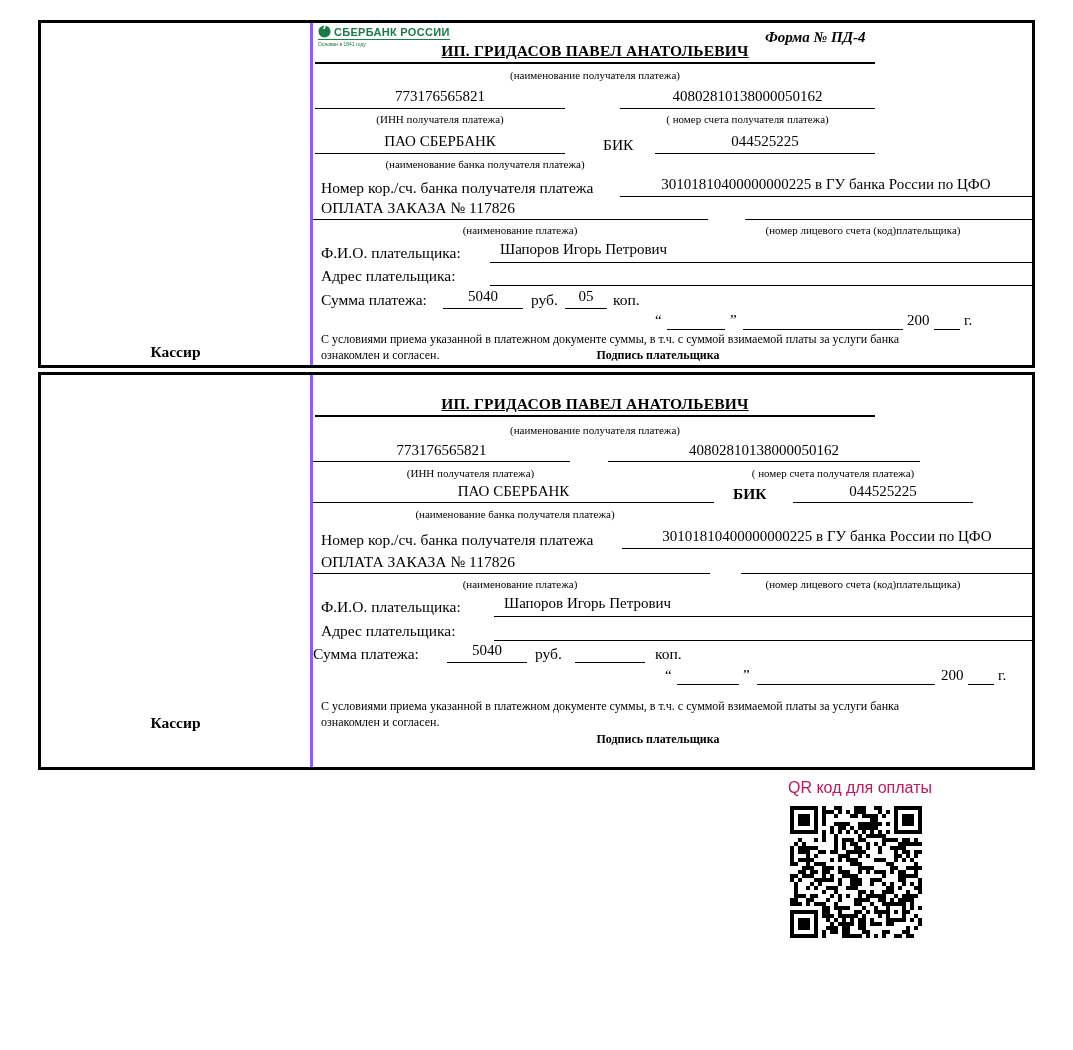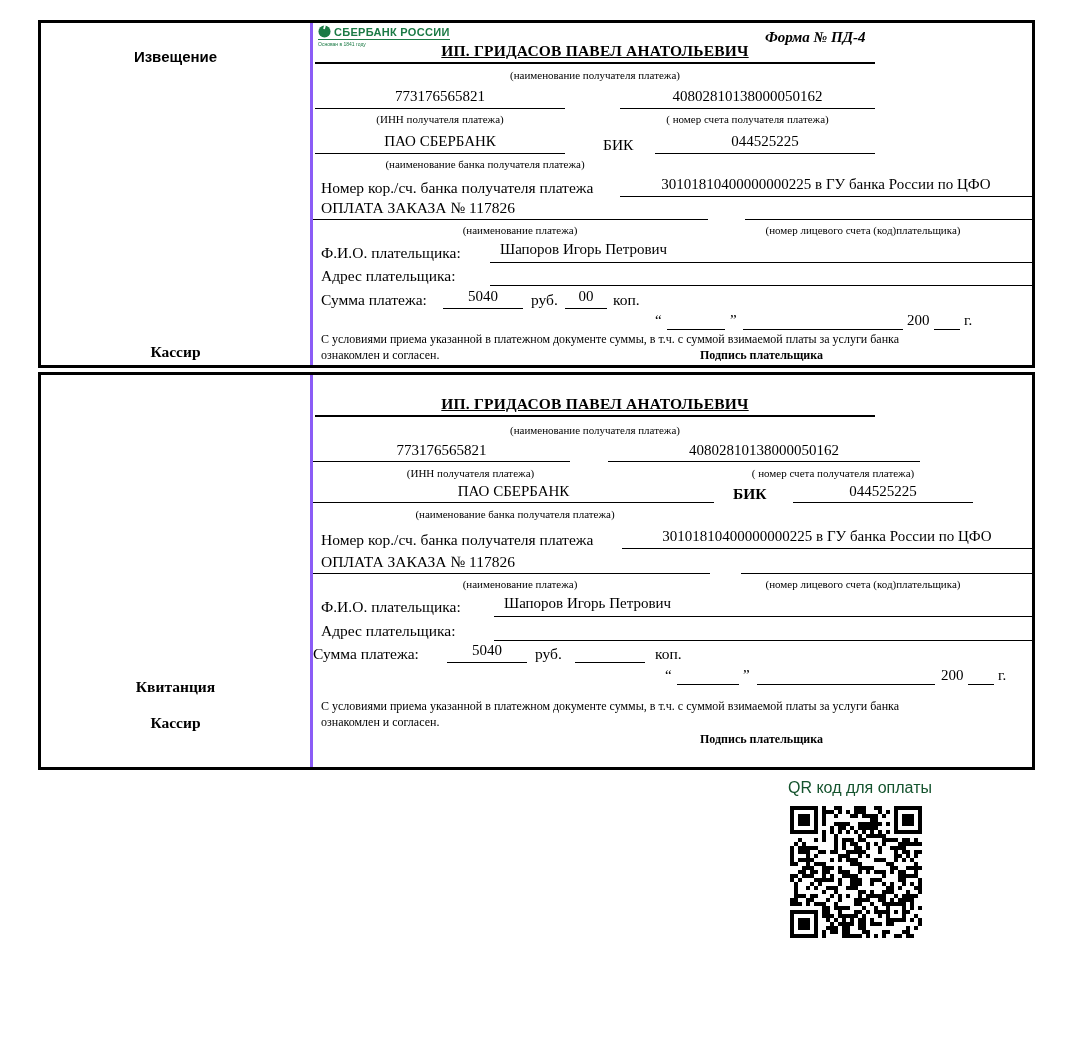--- a/index.html
+++ b/index.html
@@ -13,43 +13,42 @@
   .box1 { top:20px;  height:348px; }
   .box2 { top:372px; height:398px; }
   .side { position:absolute; left:0; top:0; bottom:0; width:269px; }
   .content { position:absolute; left:269px; top:0; bottom:0; right:0; border-left:3px solid #8b5cf6; }
   .r { position:absolute; white-space:nowrap; line-height:1.15; }
   .ctr { text-align:center; }
   .fld { position:absolute; border-bottom:1.5px solid #000; white-space:nowrap; }
   .cap { font-size:11px; }
   .val { font-size:15px; }
   .lbl { font-size:15.5px; }
-  .b { font-weight:bold;text-align:right; }
+  .b { font-weight:bold; }
   .agr { font-size:12px; }
   .hdr { font-size:15.5px; font-weight:bold; letter-spacing:.2px;text-decoration:underline; }
   .formno { font-size:15px; font-weight:bold; font-style:italic; }
   .side-sans { font-family:"Liberation Sans","DejaVu Sans",sans-serif; font-weight:bold; font-size:15px; }
   .side-serif { font-weight:bold; font-size:15.5px; }
   .qr-caption { position:absolute; left:760px; top:779px; width:200px; text-align:center;
-    font-family:"Liberation Sans","DejaVu Sans",sans-serif; font-size:16px; color:#14532d; }
+    font-family:"Liberation Sans","DejaVu Sans",sans-serif; font-size:16px; color:#be185d; }
   .qr-svg { position:absolute; left:790px; top:806px; }
   .logo { position:absolute; left:5px; top:2px; }
   .logo-top { display:flex; align-items:center; gap:3px; border-bottom:1.5px solid #1b7a45; padding-bottom:1px; }
   .logo-brand { font-family:"Liberation Sans","DejaVu Sans",sans-serif; font-weight:bold;
     font-size:11px; letter-spacing:.3px; color:#1b7a45; }
   .logo-tag { font-family:"Liberation Sans","DejaVu Sans",sans-serif; font-size:5px; color:#1b7a45; margin-top:1px; }
 </style>
 </head>
 <body>
 
 <div class="page">
 
   <section class="box box1">
     <div class="side">
-      <div class="r side-sans ctr" style="left:0;right:0;top:25px">Извещение</div>
       <div class="r side-serif ctr" style="left:0;right:0;top:320px">Кассир</div>
     </div>
     <div class="content">
 
       <div class="logo">
         <div class="logo-top">
           <svg width="13" height="13" viewBox="0 0 14 14">
             <circle cx="7" cy="7" r="6.5" fill="#1b7a45"></circle>
             <rect x="6.1" y="0.2" width="1.9" height="4.2" fill="#ffffff" transform="rotate(16 7 2.2)"></rect>
           </svg>
@@ -82,40 +81,39 @@
 
       <div class="r lbl" style="left:8px;top:221px">Ф.И.О. плательщика:</div>
       <div class="fld val" style="left:177px;top:218px;width:542px;height:22px;padding-left:10px">Шапоров Игорь Петрович</div>
 
       <div class="r lbl" style="left:8px;top:244px">Адрес плательщика:</div>
       <div class="fld val" style="left:177px;top:241px;width:542px;height:22px;padding-left:10px"></div>
 
       <div class="r lbl" style="left:8px;top:268px">Сумма платежа:</div>
       <div class="fld val ctr" style="left:130px;top:265px;width:80px;height:21px">5040</div>
       <div class="r lbl" style="left:218px;top:268px">руб.</div>
-      <div class="fld val ctr" style="left:252px;top:265px;width:42px;height:21px">00</div>
+      <div class="fld val ctr" style="left:252px;top:265px;width:42px;height:21px">05</div>
       <div class="r lbl" style="left:300px;top:268px">коп.</div>
 
       <div class="r val" style="left:342px;top:289px">“</div>
       <div class="fld" style="left:354px;top:288px;width:58px;height:19px"></div>
       <div class="r val" style="left:417px;top:289px">”</div>
       <div class="fld" style="left:430px;top:288px;width:160px;height:19px"></div>
       <div class="r val" style="left:594px;top:289px">200</div>
       <div class="fld" style="left:621px;top:288px;width:26px;height:19px"></div>
       <div class="r val" style="left:651px;top:289px">г.</div>
 
       <div class="r agr" style="left:8px;top:310px">С условиями приема указанной в платежном документе суммы, в т.ч. с суммой взимаемой платы за услуги банка</div>
       <div class="r agr" style="left:8px;top:326px">ознакомлен и согласен.</div>
       <div class="r agr b ctr" style="left:180px;top:326px;width:330px">Подпись плательщика</div>
     </div>
   </section>
 
   <section class="box box2">
     <div class="side">
-      <div class="r side-serif ctr" style="left:0;right:0;top:303px">Квитанция</div>
       <div class="r side-serif ctr" style="left:0;right:0;top:339px">Кассир</div>
     </div>
     <div class="content">
 
       <div class="fld hdr ctr" style="left:2px;top:20px;width:560px;height:22px;border-bottom-width:2px">ИП. ГРИДАСОВ ПАВЕЛ АНАТОЛЬЕВИЧ</div>
       <div class="r cap ctr" style="left:2px;top:49px;width:560px">(наименование получателя платежа)</div>
 
       <div class="fld val ctr" style="left:0;top:67px;width:257px;height:20px">773176565821</div>
       <div class="fld val ctr" style="left:295px;top:67px;width:312px;height:20px">40802810138000050162</div>
       <div class="r cap ctr" style="left:30px;top:92px;width:255px">(ИНН получателя платежа)</div>

